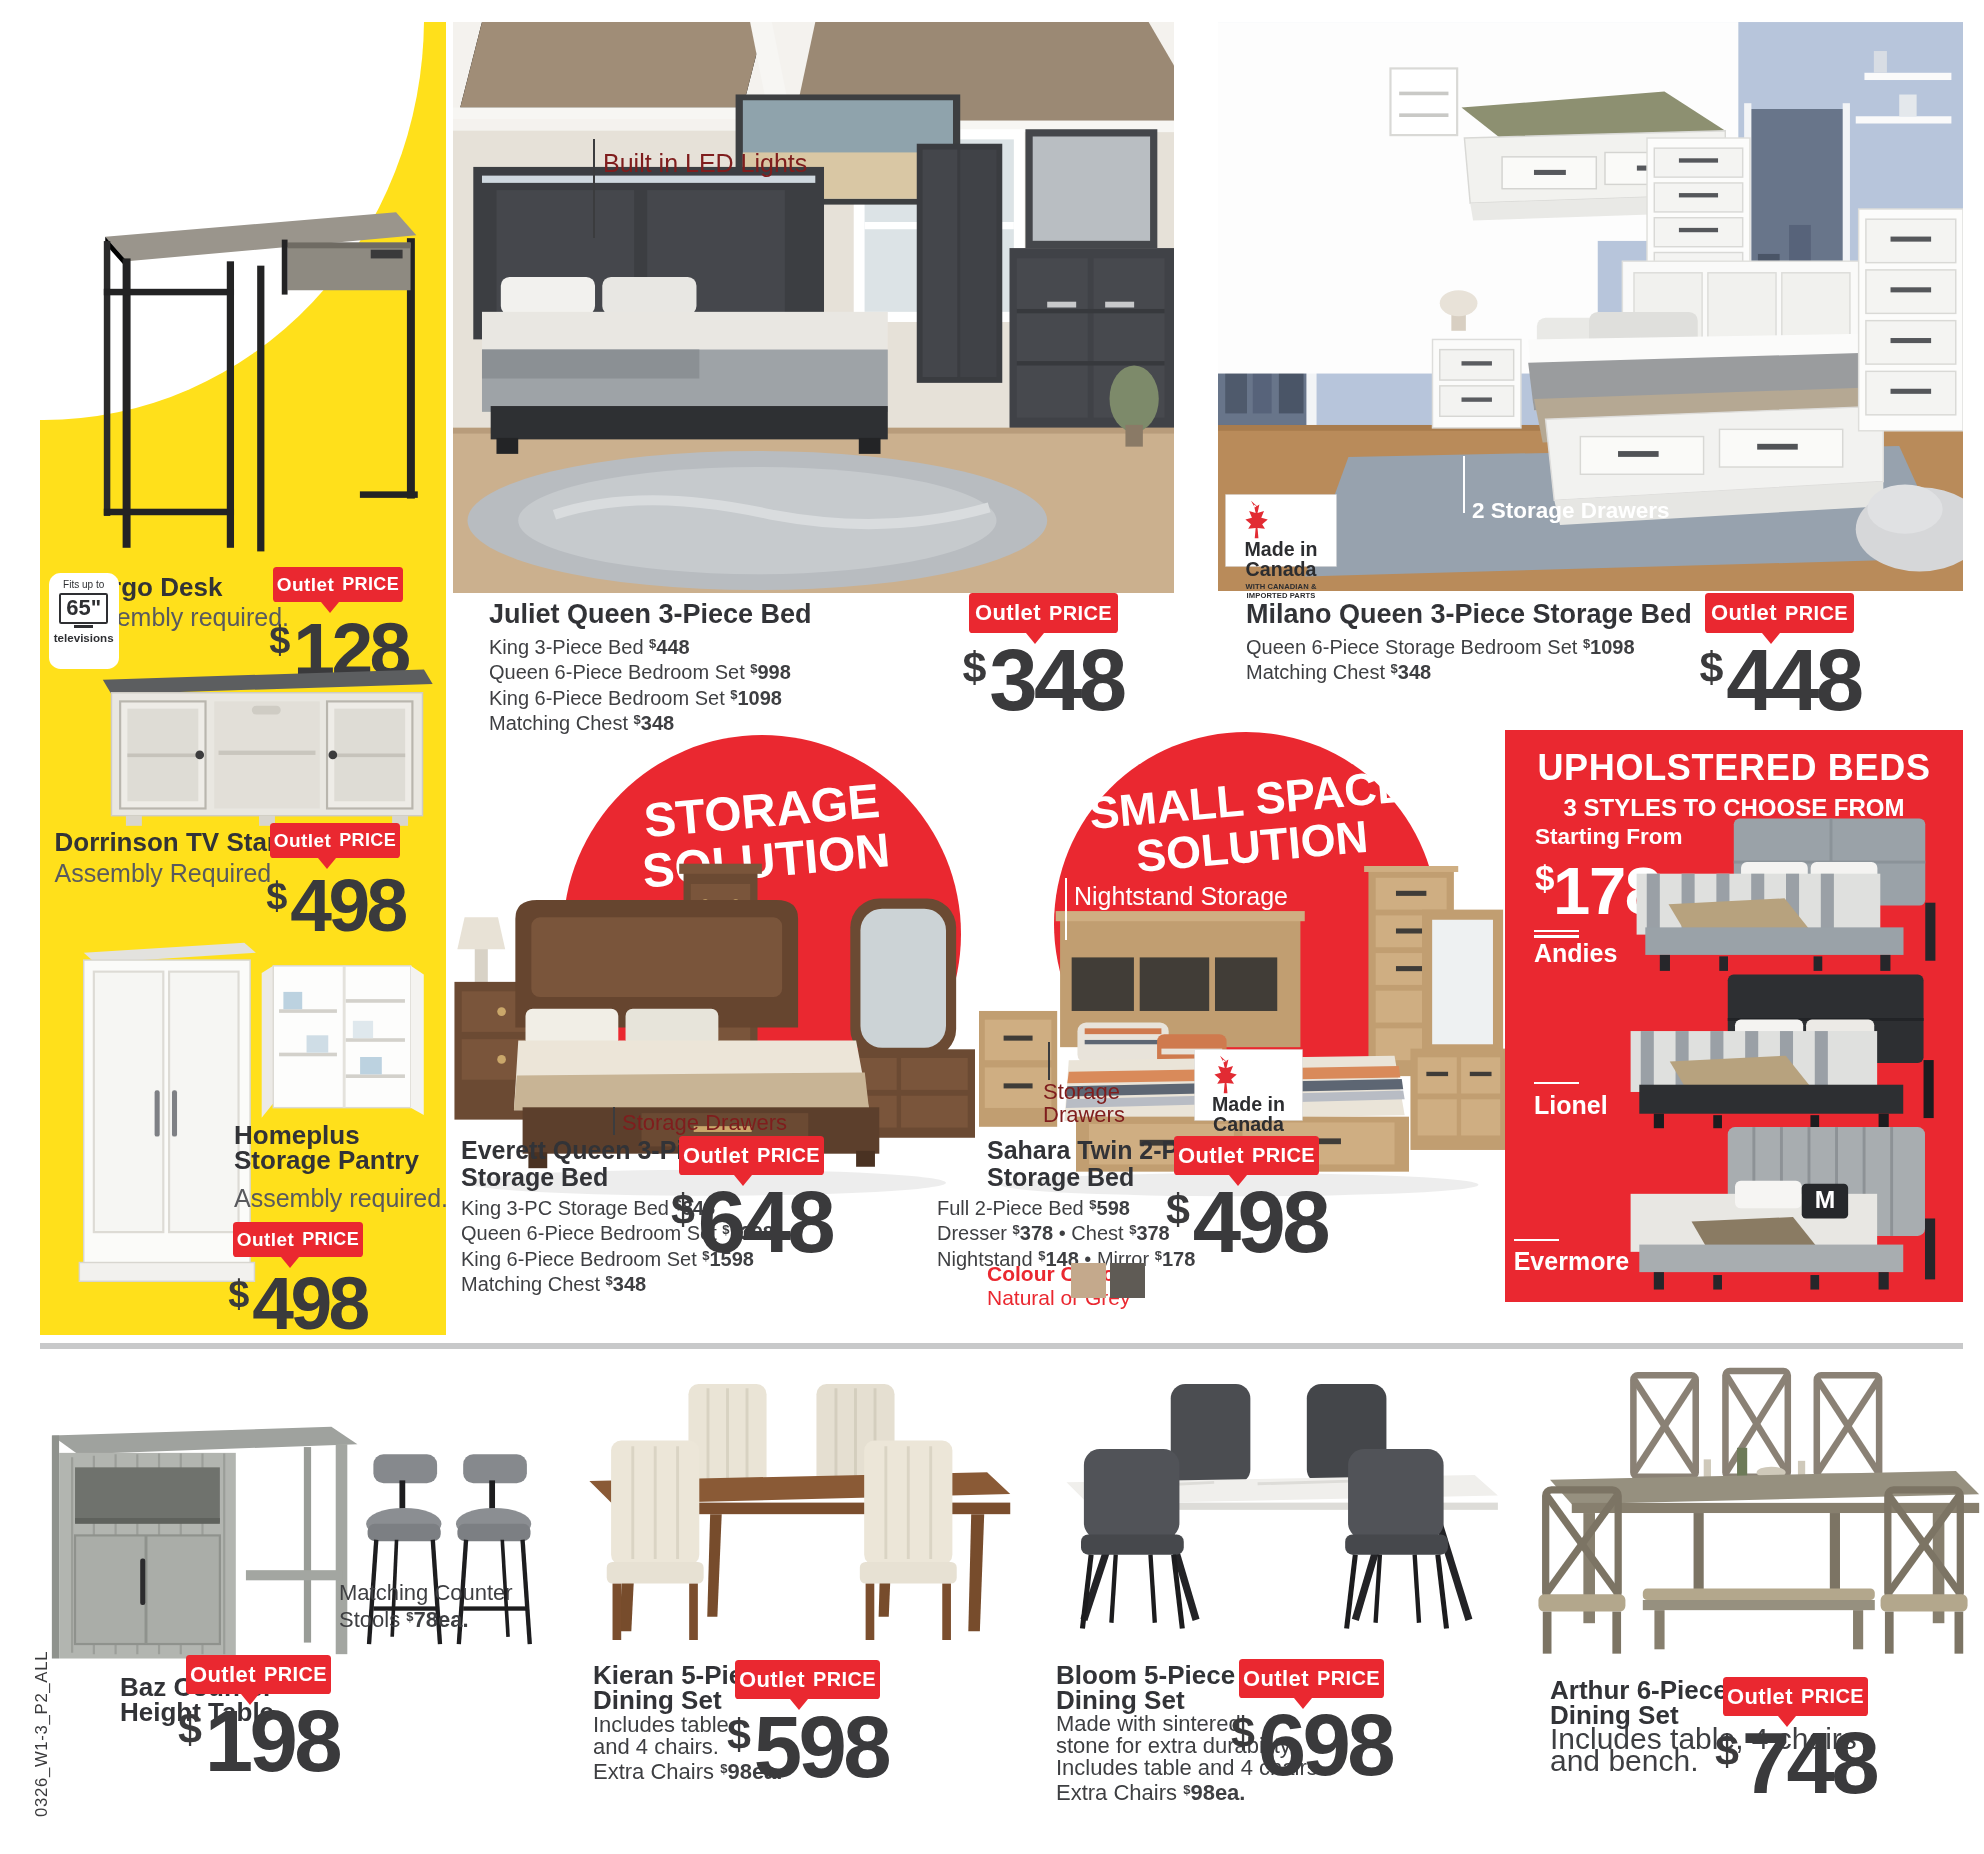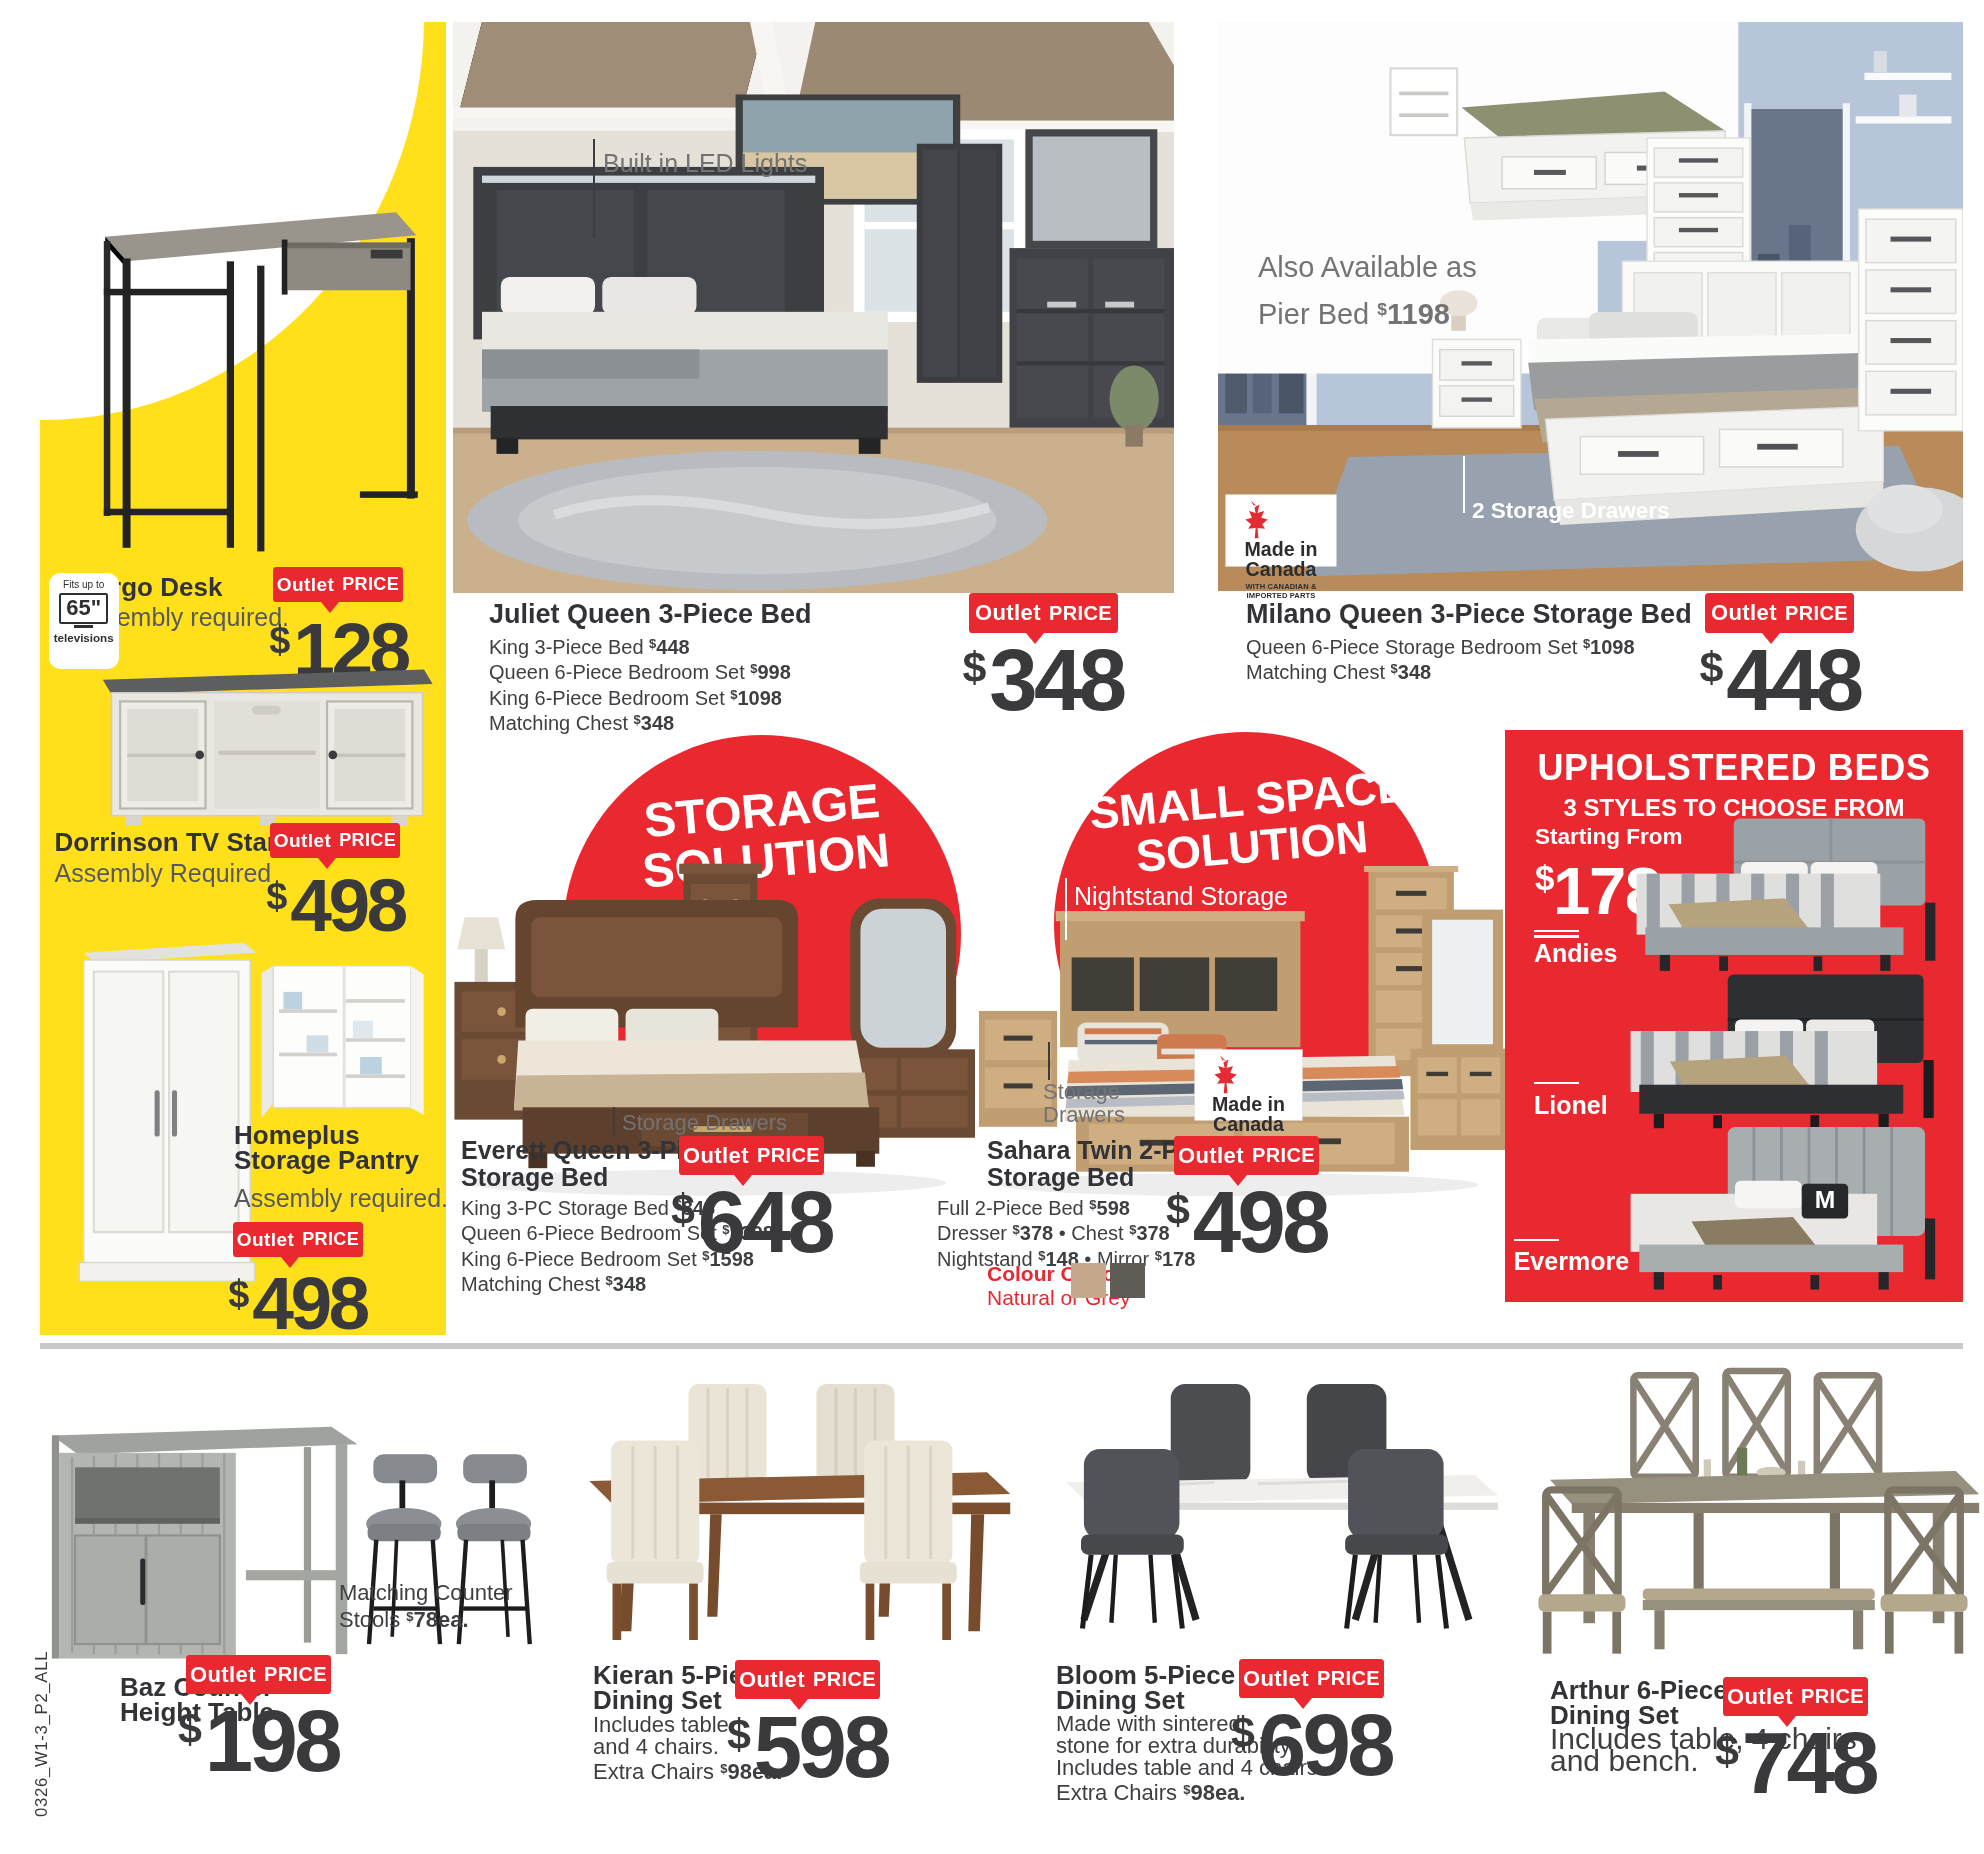--- a/index.html
+++ b/index.html
@@ -18,21 +18,21 @@
 .bigp{position:absolute;display:flex;justify-content:center;align-items:flex-start;color:var(--dark);font-weight:800;font-size:87px;line-height:.92;letter-spacing:-3.6px}
 .bigp sup{font-size:43px;line-height:1;margin:5.8px 2.9px 0 0;letter-spacing:0;font-weight:800}
 .bigp.sm{font-size:75px}.bigp.sm sup{font-size:38px}
 
 .ttl{position:absolute;font-size:25px;line-height:27px;font-weight:700;color:#323337;white-space:nowrap}
 .ttl.big{font-size:26px;line-height:25px}
 .specs{position:absolute;font-size:20px;line-height:22.5px;color:#3e3f42;white-space:nowrap}
 .specs sup,.supd{font-size:13px;font-weight:700;vertical-align:5.8px}
 .specs b{font-weight:700}
 .note{color:var(--grey);font-weight:400}
-.callout{position:absolute;font-size:22px;color:#737373;white-space:nowrap}
+.callout{position:absolute;font-size:22px;color:#7f1d1d;white-space:nowrap}
 .vline{position:absolute;background:#3b3c3e}
 .wline{position:absolute;background:#fff}
 
 .circ{position:absolute;border-radius:50%;background:var(--red)}
 .circtxt{position:absolute;color:#fff;font-weight:800;text-align:center;transform:rotate(-5deg);line-height:1.04;white-space:nowrap}
 
 #ypanel{position:absolute;left:40px;top:22px;width:406px;height:1313px;background:var(--yellow);overflow:hidden}
 #ycircle{position:absolute;left:-377px;top:-406px;width:761px;height:804px;border-radius:50%;background:#fff}
 #yheading{position:absolute;left:7.2px;top:42px;width:355px;text-align:center;font-weight:800;color:var(--dark);font-size:34px;line-height:38px;letter-spacing:0.4px}
 #yheading .red{color:var(--red)}
@@ -331,24 +331,20 @@
     <rect x="894" y="412" width="124" height="60" fill="#f4f4f2" stroke="#d9d9d6" stroke-width="2"></rect>
     <rect x="894" y="482" width="124" height="60" fill="#f4f4f2" stroke="#d9d9d6" stroke-width="2"></rect>
     <rect x="928" y="296" width="56" height="7" fill="#55575b"></rect>
     <rect x="928" y="366" width="56" height="7" fill="#55575b"></rect>
     <rect x="928" y="436" width="56" height="7" fill="#55575b"></rect>
     <rect x="928" y="506" width="56" height="7" fill="#55575b"></rect>
 
     <ellipse cx="968" cy="700" rx="88" ry="58" fill="#d6d7d9"></ellipse>
     <ellipse cx="948" cy="672" rx="52" ry="34" fill="#e0e1e3"></ellipse>
   </svg>
-  <div class="callout" style="left:1258px;top:246px;font-size:29px;line-height:42px">
-    <div>Also Available as</div>
-    <div><span>Pier Bed</span> <sup class="supd" style="font-size:17.4px;vertical-align:8.7px">$</sup><b>1198</b></div>
-  </div>
   <div class="wline" style="left:1463px;top:456px;width:2.2px;height:57px"></div>
   <div class="callout" style="left:1472px;top:498px;color:#fff;font-weight:600;font-size:22.5px"><span>2 Storage Drawers</span></div>
 
   <div class="canada" style="left:1226px;top:495px;width:110px;height:71px">
     <svg class="leaf" viewBox="0 0 40 44">
         <path d="M20 2 l4 7 5-3-2 9 7-2-3 7 7 2-6 5 3 5-8-1 1 11h-4 l1-11-8 1 3-5-6-5 7-2-3-7 7 2-2-9 5 3z" fill="#e22b33"></path>
       </svg>
     <div class="ctxt">
         <div>Made in</div>
         <div>Canada</div>

